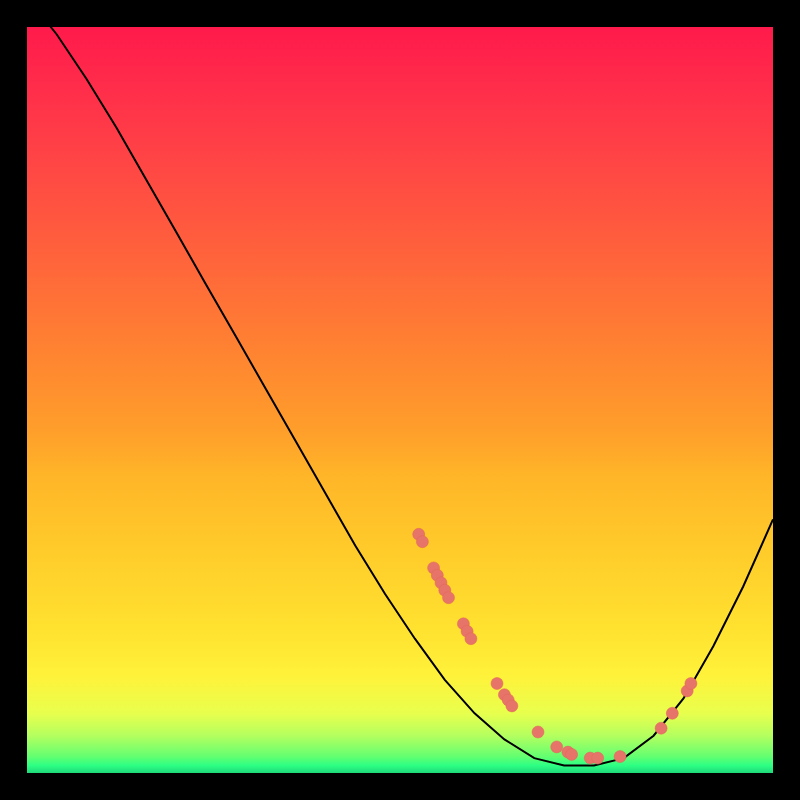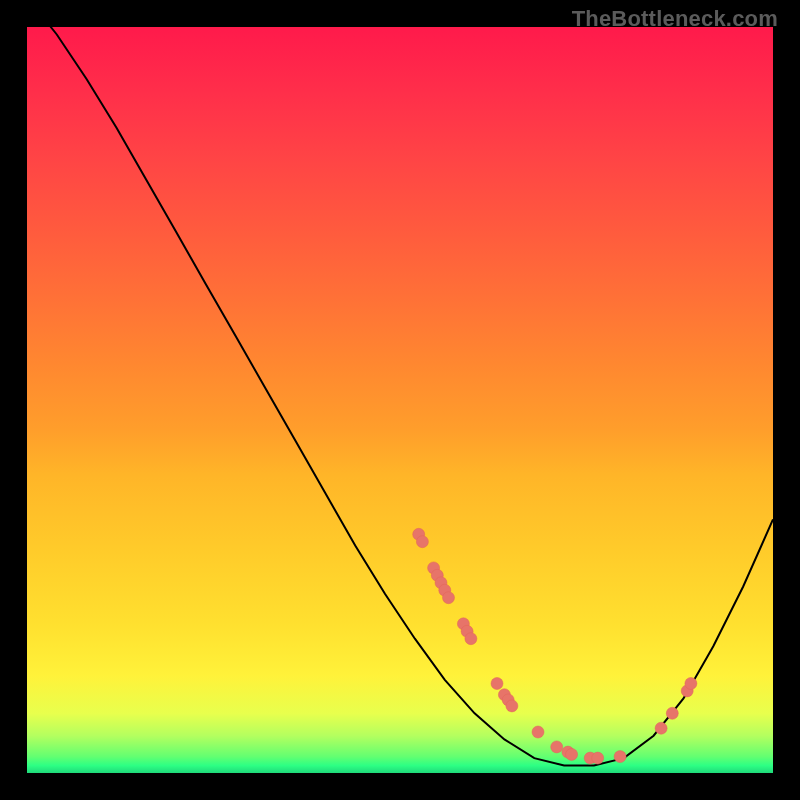--- a/index.html
+++ b/index.html
@@ -71,21 +71,20 @@
     fill: #e77469;
     stroke: #e26458;
     stroke-width: 0.5;
   }
 </style>
 </head>
 <body>
 
 <div class="stage">
 
-  <div class="watermark">TheBottleneck.com</div>
 
   <div class="plot-area">
     <svg class="curve" viewBox="0 0 746 746" preserveAspectRatio="none">
       <path id="curve-path" class="curve-path" d="M0.0 -29.8 L29.8 7.5 L59.7 52.2 L89.5 100.7 L119.4 152.9 L149.2 205.1 L179.0 257.4 L208.9 309.6 L238.7 361.8 L268.6 414.0 L298.4 466.3 L328.2 518.5 L358.1 567.0 L387.9 611.7 L417.8 652.8 L447.6 686.3 L477.4 712.4 L507.3 731.1 L537.1 738.5 L567.0 738.5 L596.8 731.1 L626.6 708.7 L656.5 671.4 L686.3 619.2 L716.2 559.5 L746.0 492.4" style="stroke: rgb(0, 0, 0);"></path>
       <g id="dots-group">
           <circle cx="391.7" cy="507.3" r="6" class="dot" style="fill: rgb(231, 116, 105); stroke: rgb(226, 100, 88);"></circle>
           <circle cx="395.4" cy="514.7" r="6" class="dot" style="fill: rgb(231, 116, 105); stroke: rgb(226, 100, 88);"></circle>
           <circle cx="406.6" cy="540.9" r="6" class="dot" style="fill: rgb(231, 116, 105); stroke: rgb(226, 100, 88);"></circle>
           <circle cx="410.3" cy="548.3" r="6" class="dot" style="fill: rgb(231, 116, 105); stroke: rgb(226, 100, 88);"></circle>
           <circle cx="414.0" cy="555.8" r="6" class="dot" style="fill: rgb(231, 116, 105); stroke: rgb(226, 100, 88);"></circle>

